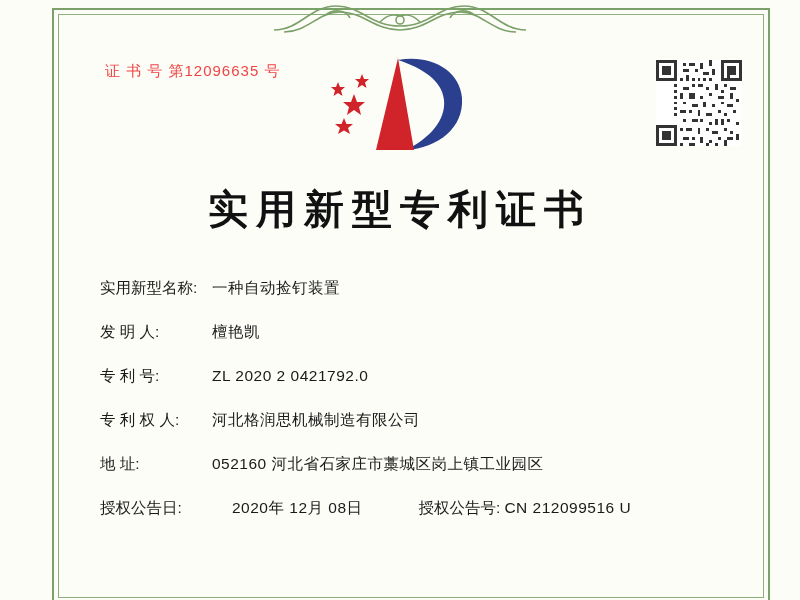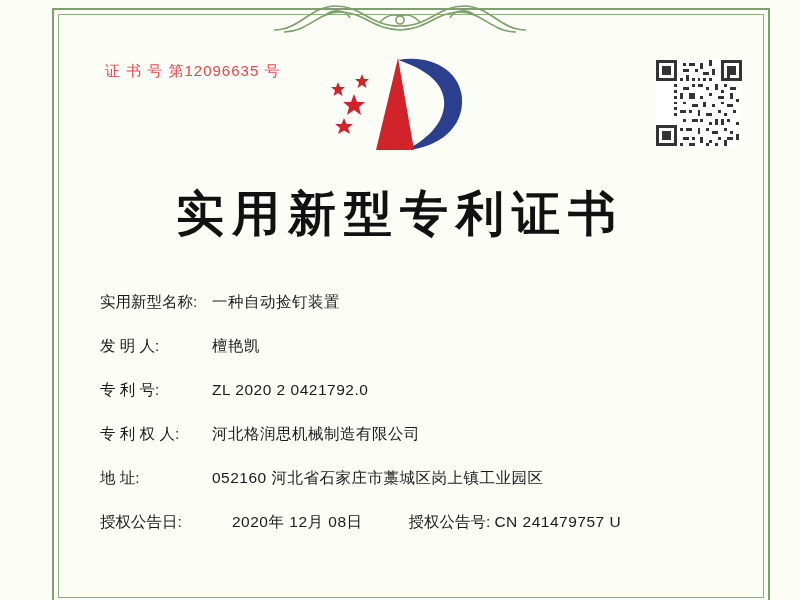--- a/index.html
+++ b/index.html
@@ -81,30 +81,30 @@
     height: 110px;
   }
 
   .main-title {
     position: absolute;
     left: 0;
     right: 0;
     top: 182px;
     text-align: center;
     font-family: "DejaVu Serif", "Liberation Serif", serif;
-    font-size: 48px;
+    font-size: 40px;
     font-weight: bold;
     color: #111111;
     letter-spacing: 8px;
   }
 
   .fields {
     position: absolute;
     left: 100px;
-    top: 292px;
+    top: 278px;
     right: 70px;
   }
 
   .field-row {
     display: flex;
     align-items: baseline;
     margin-bottom: 23px;
     font-size: 15.5px;
     color: #1a1a1a;
   }
@@ -117,21 +117,21 @@
   .field-value {
     white-space: nowrap;
     letter-spacing: 0.5px;
   }
 
   .field-row.dual {
     margin-bottom: 0;
     gap: 20px;
   }
   .dual-second {
-    margin-left: 26px;
+    margin-left: 36px;
     display: flex;
     align-items: baseline;
   }
   .dual-second .field-label {
     width: auto;
     flex: 0 0 auto;
     margin-right: 4px;
   }
 </style>
 </head>
@@ -302,18 +302,18 @@
     <div class="field-row">
       <span class="field-label">地 址:</span>
       <span class="field-value">052160 河北省石家庄市藁城区岗上镇工业园区</span>
     </div>
 
     <div class="field-row dual">
       <span class="field-label">授权公告日:</span>
       <span class="field-value">2020年 12月 08日</span>
       <span class="dual-second">
         <span class="field-label">授权公告号:</span>
-        <span class="field-value">CN 241479757 U</span>
+        <span class="field-value">CN 212099516 U</span>
       </span>
     </div>
 
   </div>
 </div>
 
 </body></html>

